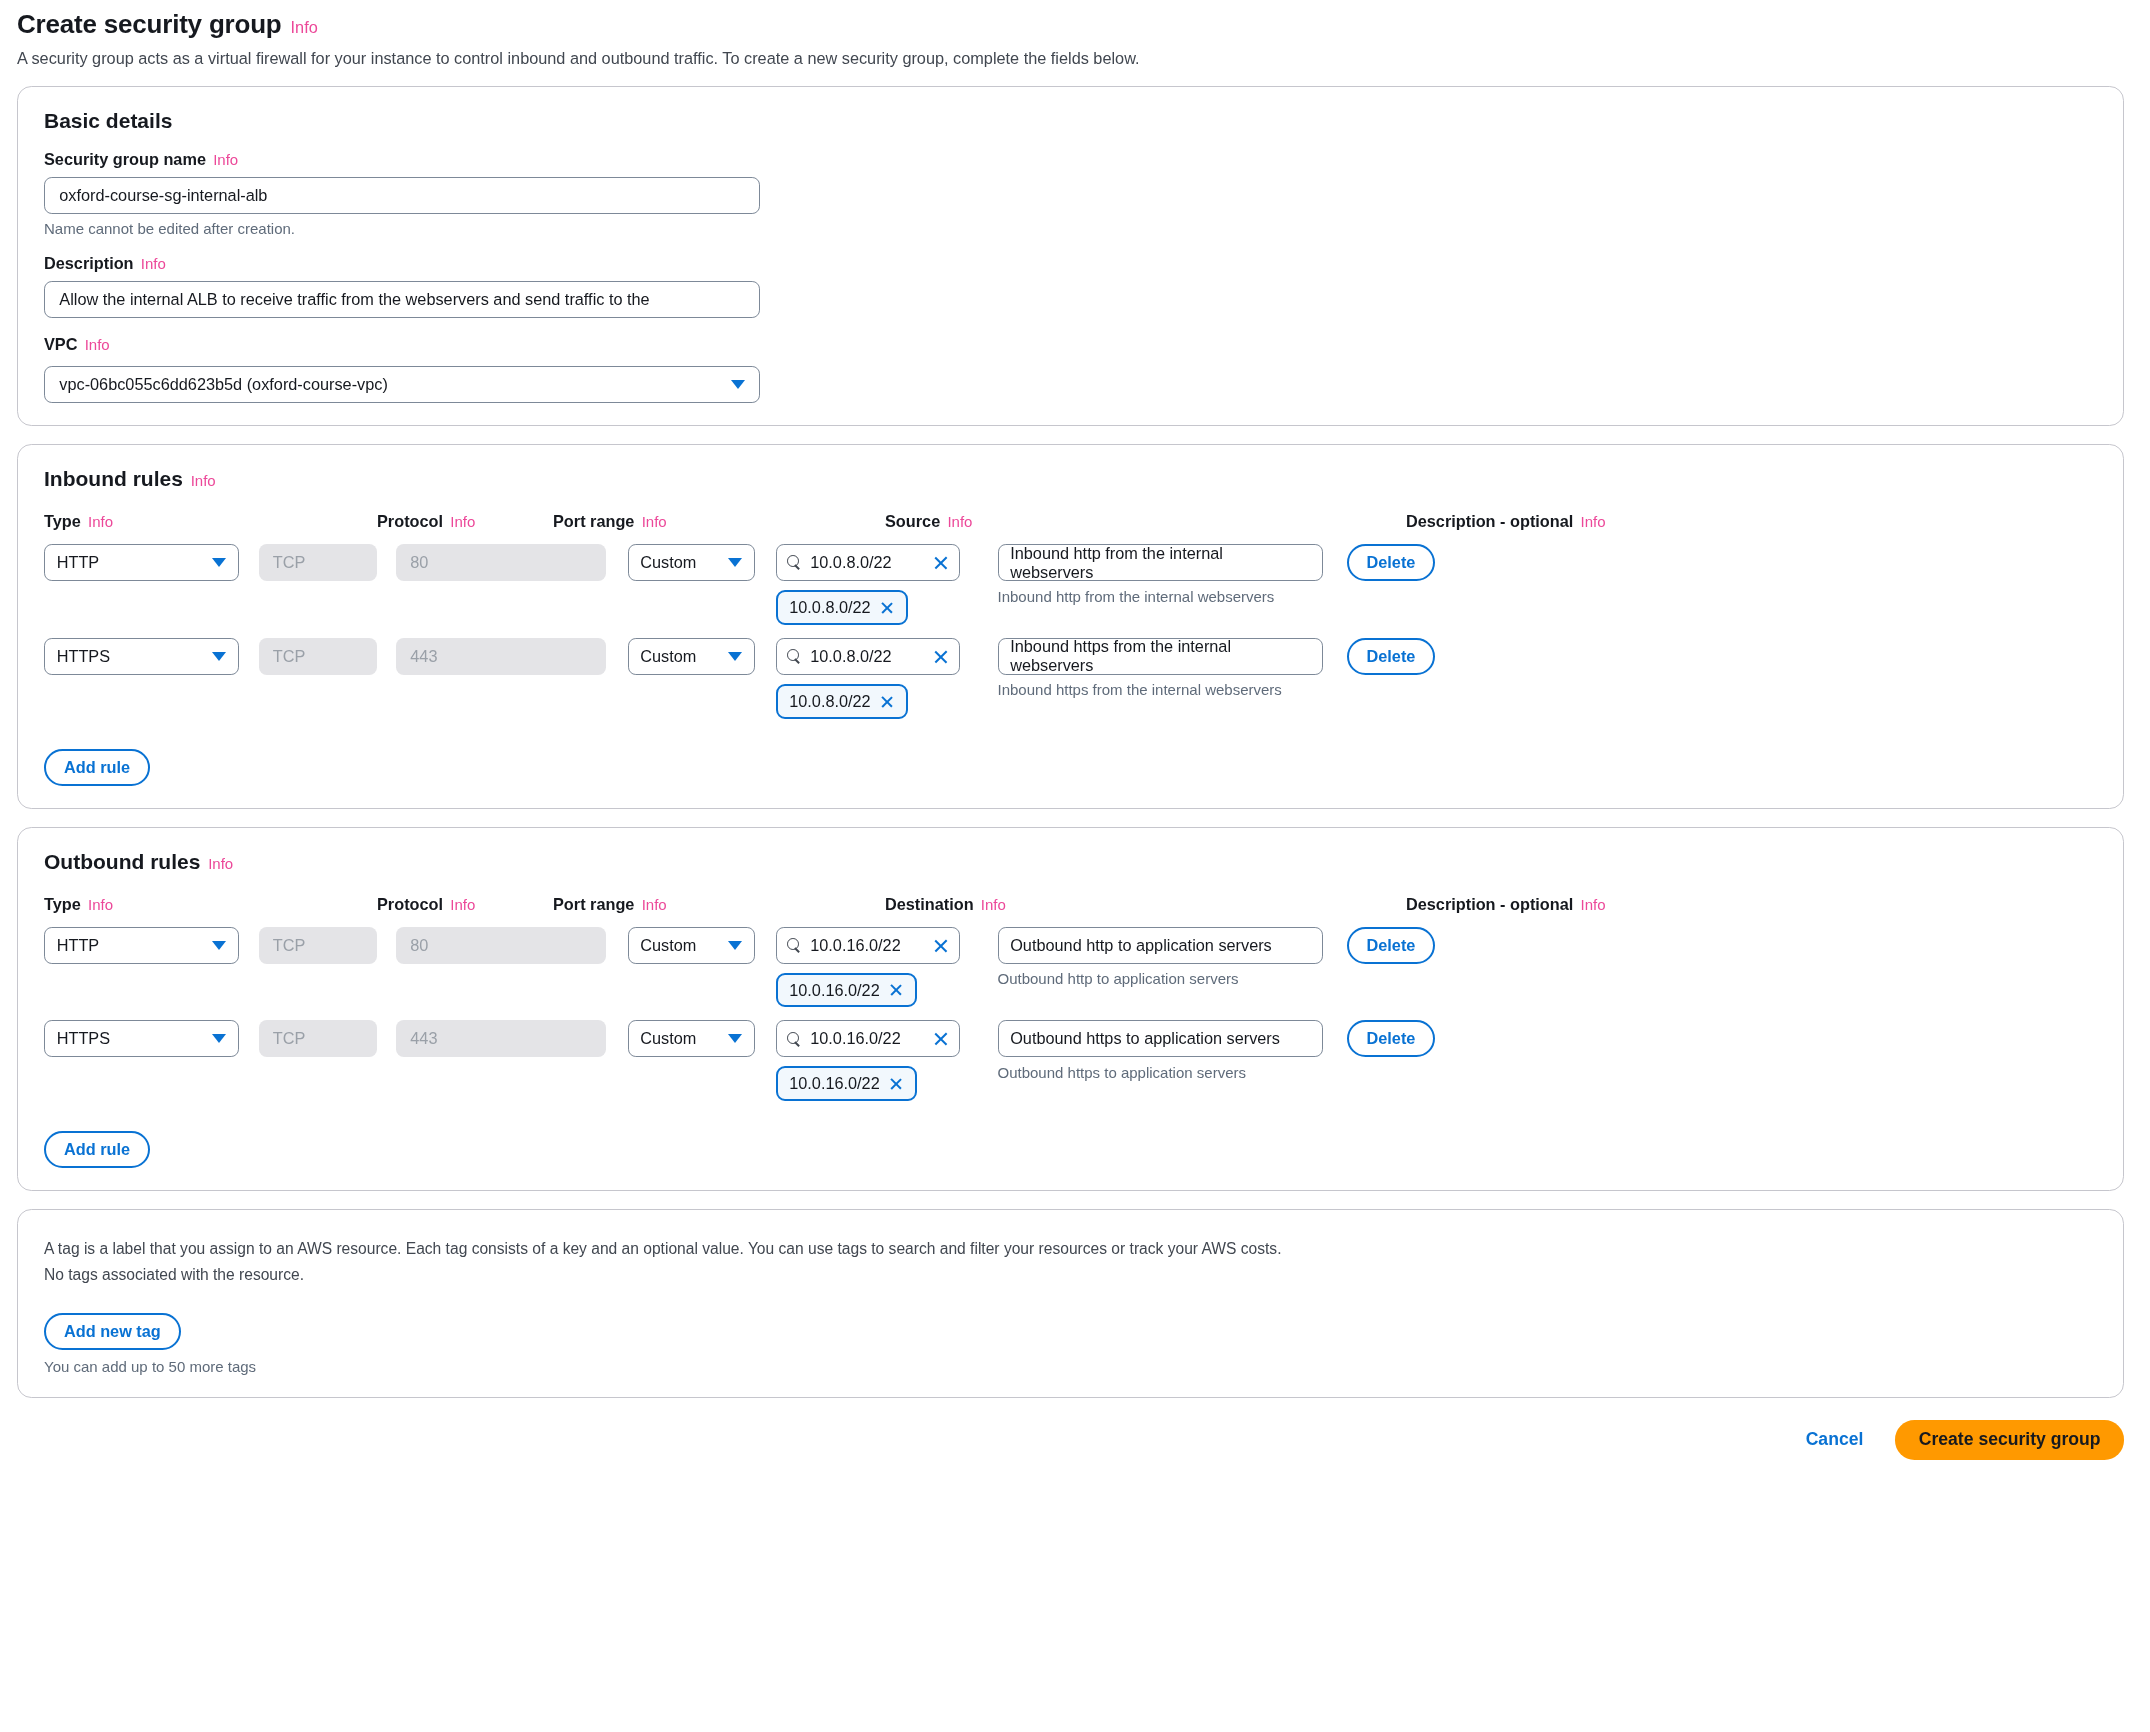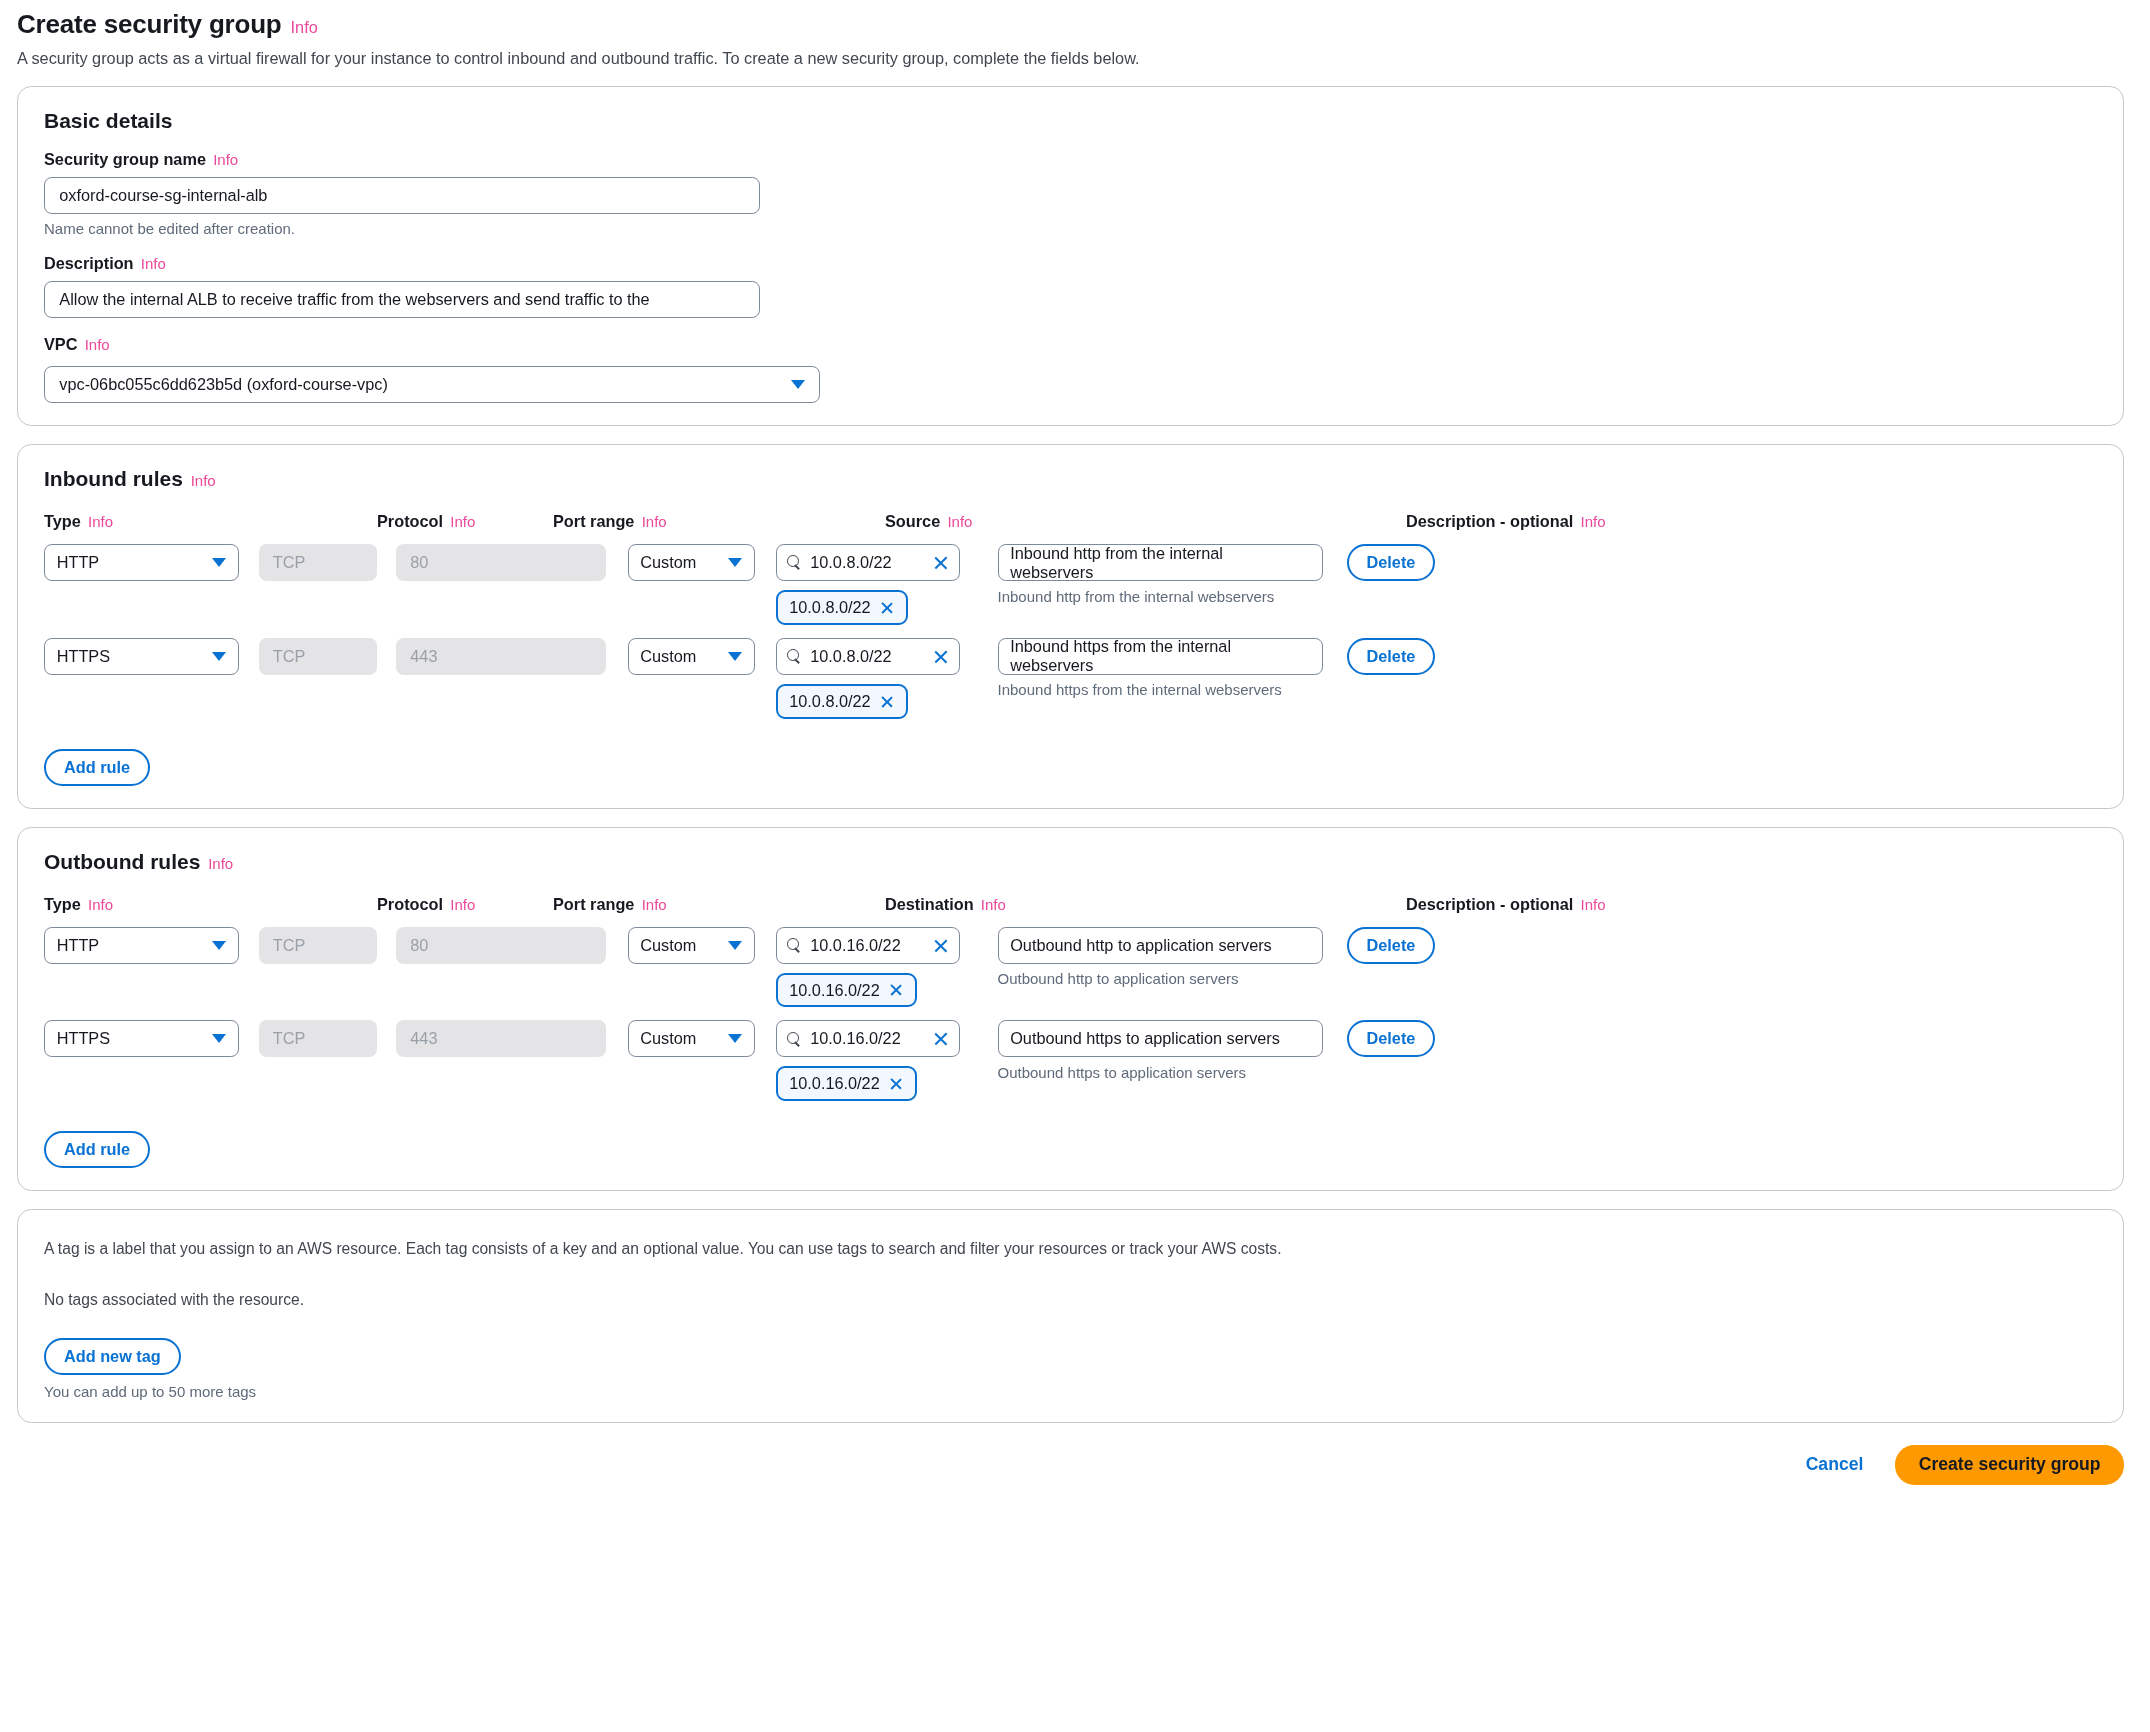--- a/index.html
+++ b/index.html
@@ -68,21 +68,21 @@
     background: #fff;
     display: flex; align-items: center;
     padding: 0 14.3px;
     font-size: 16.3px; color: #16191f;
     cursor: text;
   }
   .field-hint {
     font-size: 15px; color: #5f6b7a; margin-top: 6.5px;
   }
   .select-input {
-    width: 776px; height: 37px;
+    width: 716px; height: 37px;
     border: 1.3px solid #7d8998; border-radius: 7.8px;
     background: #fff;
     display: flex; align-items: center; justify-content: space-between;
     padding: 0 14.3px;
     font-size: 16.3px; color: #16191f;
     cursor: pointer;
     margin-top: 12px;
   }
   .caret {
     width: 0; height: 0;
@@ -205,21 +205,21 @@
     background: #fff; color: #0972d3;
     font-size: 16.3px; font-weight: bold;
     padding: 0 18px; height: 37px;
     cursor: pointer; white-space: nowrap;
     font-family: "Liberation Sans", sans-serif;
   }
   .add-rule-wrap { margin-top: 30px; }
 
   
   .tags-empty {
-    font-size: 15.6px; color: #414750; margin-top: 33px;
+    font-size: 15.6px; color: #414750; margin-top: 8px;
   }
   .tags-btn-wrap { margin-top: 29px; }
   .tags-hint { font-size: 15px; color: #5f6b7a; margin-top: 7.8px; }
 
   
   .footer {
     display: flex; align-items: center; justify-content: flex-end;
     gap: 26px;
     margin-top: 22px; padding-bottom: 19.5px;
   }

